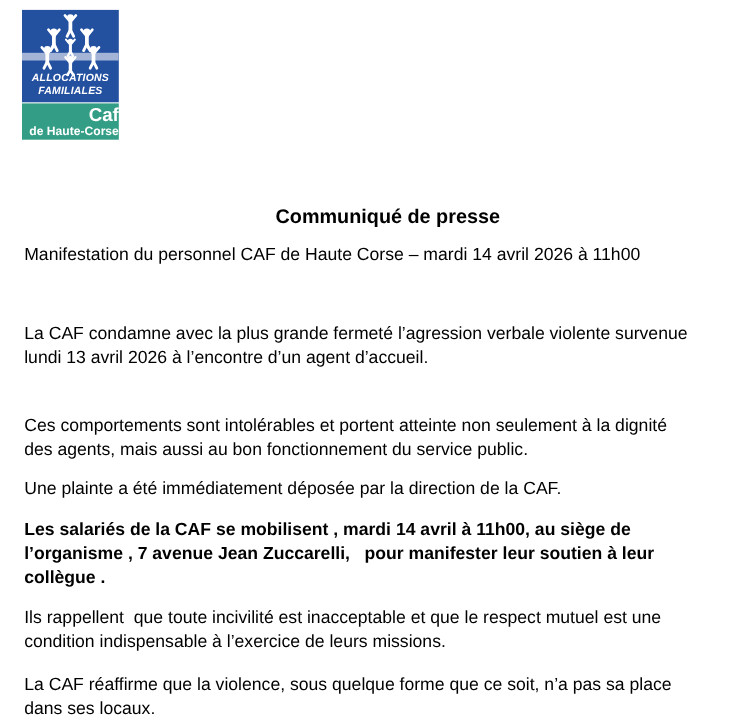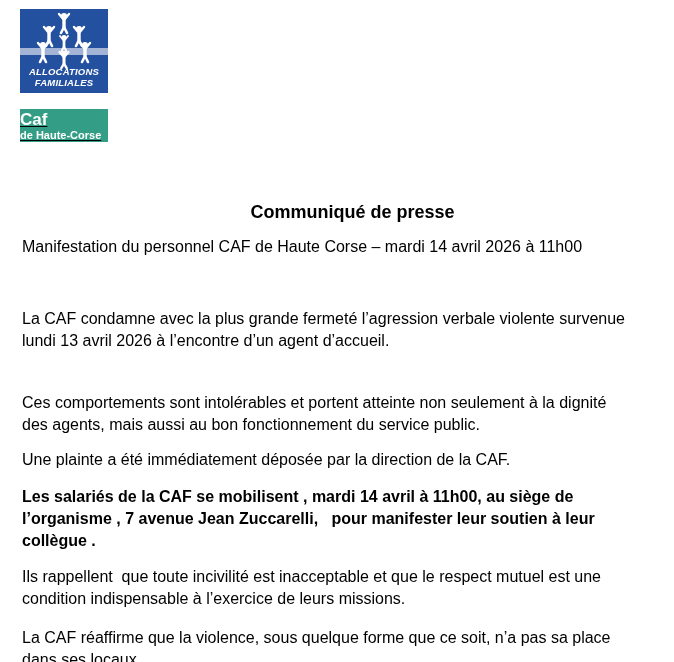--- a/index.html
+++ b/index.html
@@ -12,21 +12,20 @@
     color: #000000;
   }
   .page {
     width: 705px;
     position: relative;
   }
   
   .logo {
     margin: 9px 0 0 20px;
     width: 88px;
-    text-decoration: underline;
   }
   .logo-blue {
     width: 88px;
     height: 84px;
     background: var(--blue, #2450a0);
     position: relative;
   }
   .logo-blue svg { display: block; }
   .logo-org {
     position: absolute;
@@ -34,26 +33,26 @@
     bottom: 5px;
     text-align: center;
     color: #ffffff;
     font-style: italic;
     font-weight: bold;
     font-size: 9.5px;
     line-height: 10.5px;
     letter-spacing: 0.2px;
   }
   .logo-green {
-    margin-top: 16px;
+    margin-top: 1px;
     width: 88px;
     height: 33px;
     background: var(--teal, #339e85);
     color: #ffffff;
-    text-align: left;
+    text-align: right;
     font-weight: bold;
   }
   .logo-brand { font-size: 17px; line-height: 19px; padding-top: 1px; }
   .logo-region { font-size: 11px; line-height: 12px; }
   
   .doc-title {
     margin-top: 59px;
     height: 22px;
     line-height: 22px;
     text-align: center;

